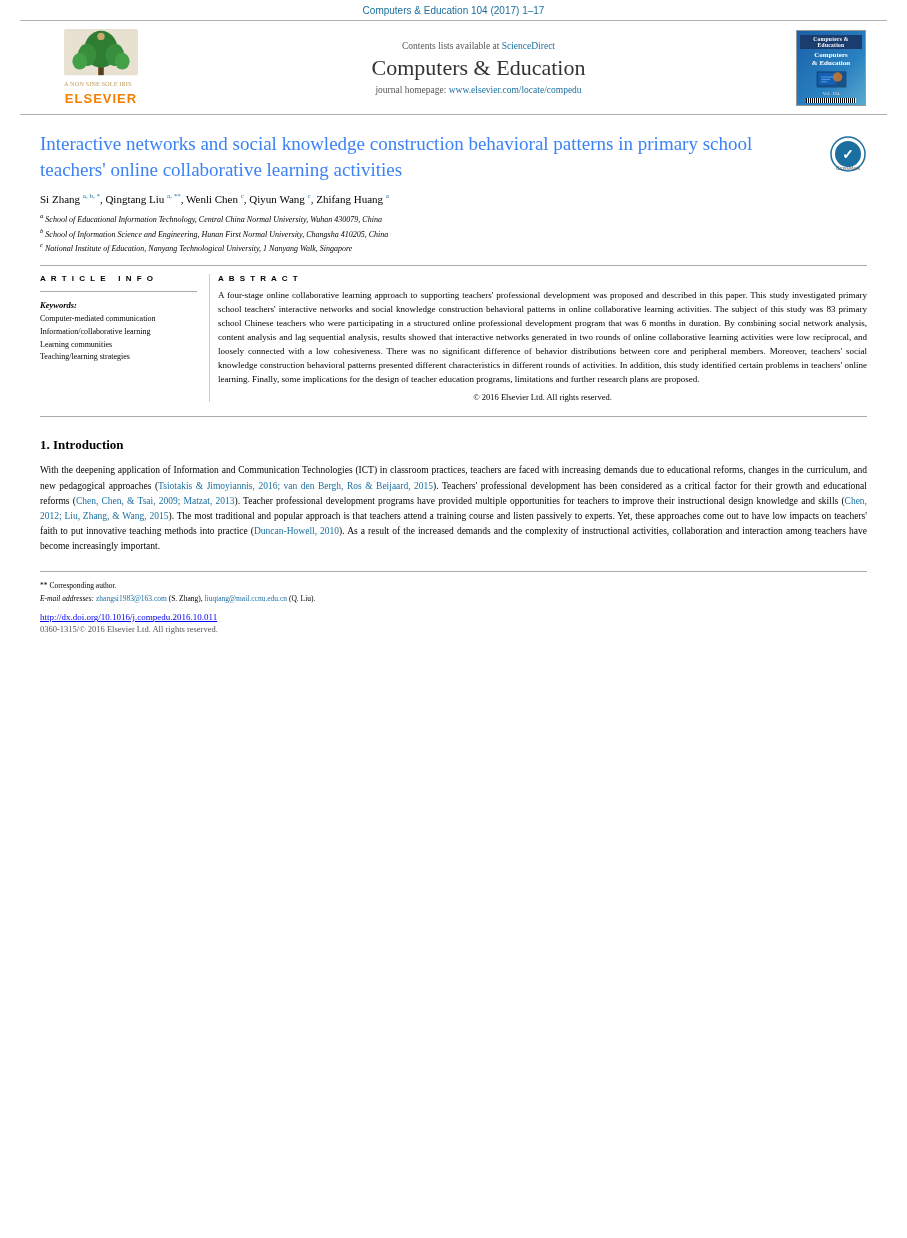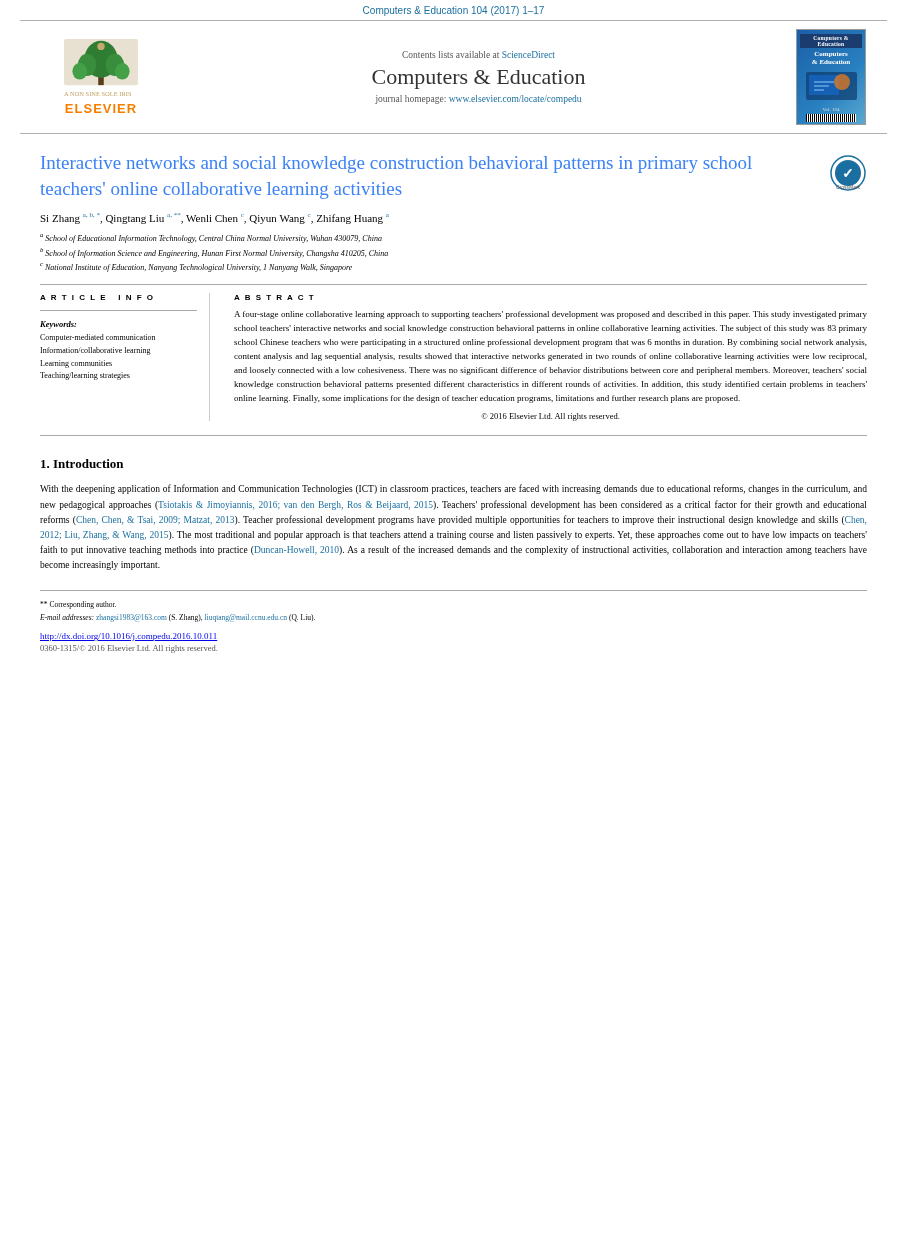--- a/index.html
+++ b/index.html
@@ -69,21 +69,21 @@
       text-decoration: none;
     }
     .journal-header-right {
       width: 80px;
       display: flex;
       align-items: center;
       justify-content: center;
     }
     .journal-cover {
       width: 70px;
-      height: 96px;
+      height: 76px;
       background: linear-gradient(135deg, #1a5fa8 0%, #2980c0 60%, #5aaad0 100%);
       border: 1px solid #999;
       position: relative;
       display: flex;
       flex-direction: column;
       align-items: center;
       padding: 4px 3px 2px;
       font-size: 6px;
       color: #fff;
     }
@@ -156,21 +156,21 @@
     }
 
     .divider {
       border: none;
       border-top: 1px solid #aaa;
       margin: 8px 0;
     }
 
     .two-column {
       display: flex;
-      gap: 24px;
+      gap: 8px;
       margin-top: 8px;
     }
     .left-col {
       width: 170px;
       flex-shrink: 0;
       border-right: 1px solid #ccc;
       padding-right: 12px;
     }
     .right-col {
       flex: 1;

